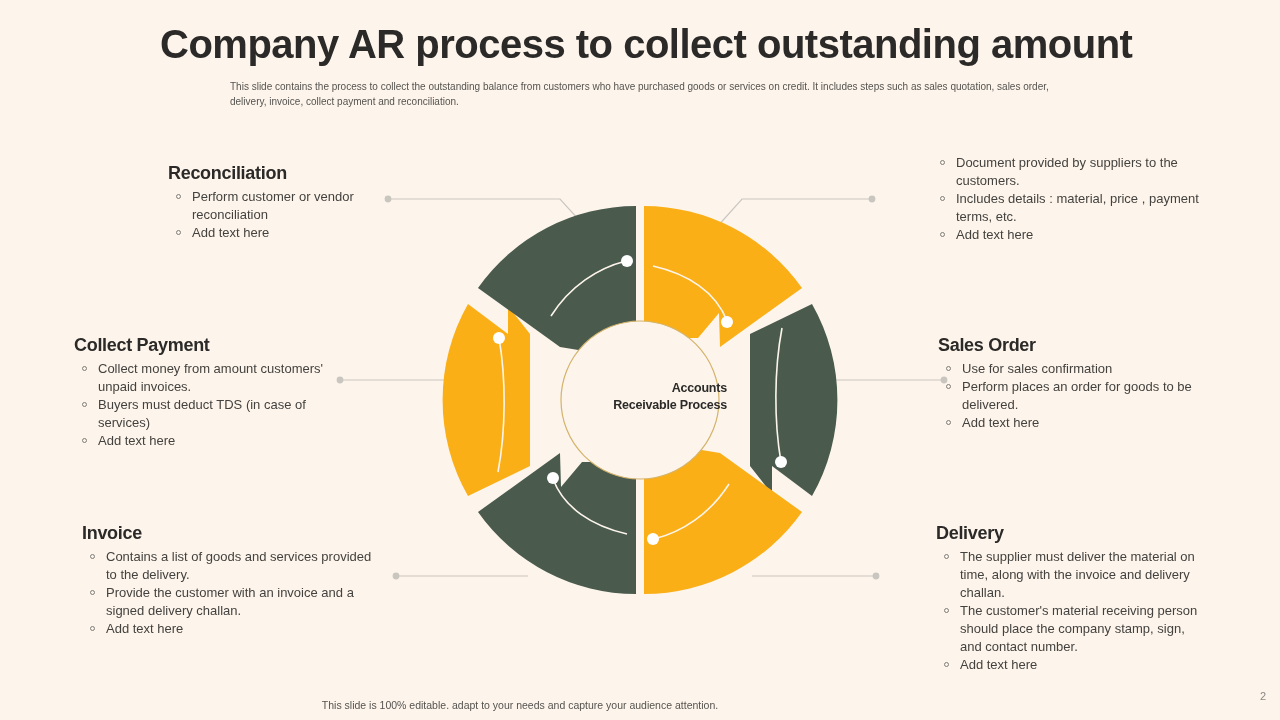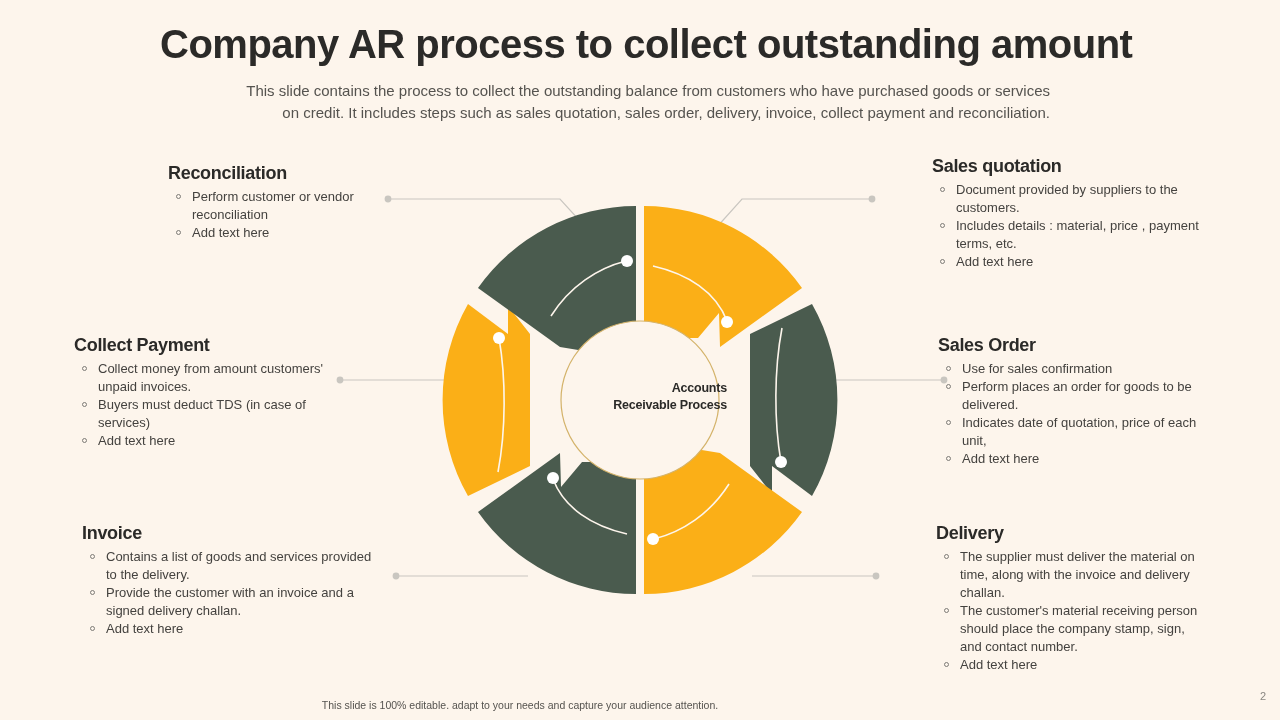--- a/index.html
+++ b/index.html
@@ -28,22 +28,22 @@
     letter-spacing: -0.5px;
     color: #2b2a28;
     line-height: 1.1;
     white-space: nowrap;
   }
   #slide-subtitle {
     position: absolute;
     left: 230px;
     top: 80px;
     width: 820px;
-    text-align: right;
-    font-size: 15px;
+    text-align: left;
+    font-size: 10px;
     line-height: 1.45;
     color: #55534f;
   }
 
   
   .block { position: absolute; }
   .block h3 {
     margin: 6px 0 2px 0;
     font-size: 17px;
     font-weight: 700;
@@ -269,34 +269,32 @@
 <div class="block" id="block-invoice">
   <h3>Invoice</h3>
   <ul>
     <li>Contains a list of goods and services provided to the delivery.</li>
     <li>Provide the customer with an invoice and a signed delivery challan.</li>
     <li>Add text here</li>
   </ul>
 </div>
 
 <div class="block" id="block-sales-quotation">
-  <h3>Sales quotation</h3>
   <ul>
     <li>Document provided by suppliers to the customers.</li>
     <li>Includes details : material, price , payment terms, etc.</li>
     <li>Add text here</li>
   </ul>
 </div>
 
 <div class="block" id="block-sales-order">
   <h3>Sales Order</h3>
   <ul>
     <li>Use for sales confirmation</li>
     <li>Perform places an order for goods to be delivered.</li>
-    <li>Indicates date of quotation, price of each unit,</li>
     <li>Add text here</li>
   </ul>
 </div>
 
 <div class="block" id="block-delivery">
   <h3>Delivery</h3>
   <ul>
     <li>The supplier must deliver the material on time, along with the invoice and delivery challan.</li>
     <li>The customer's material receiving person should place the company stamp, sign, and contact number.</li>
     <li>Add text here</li>

